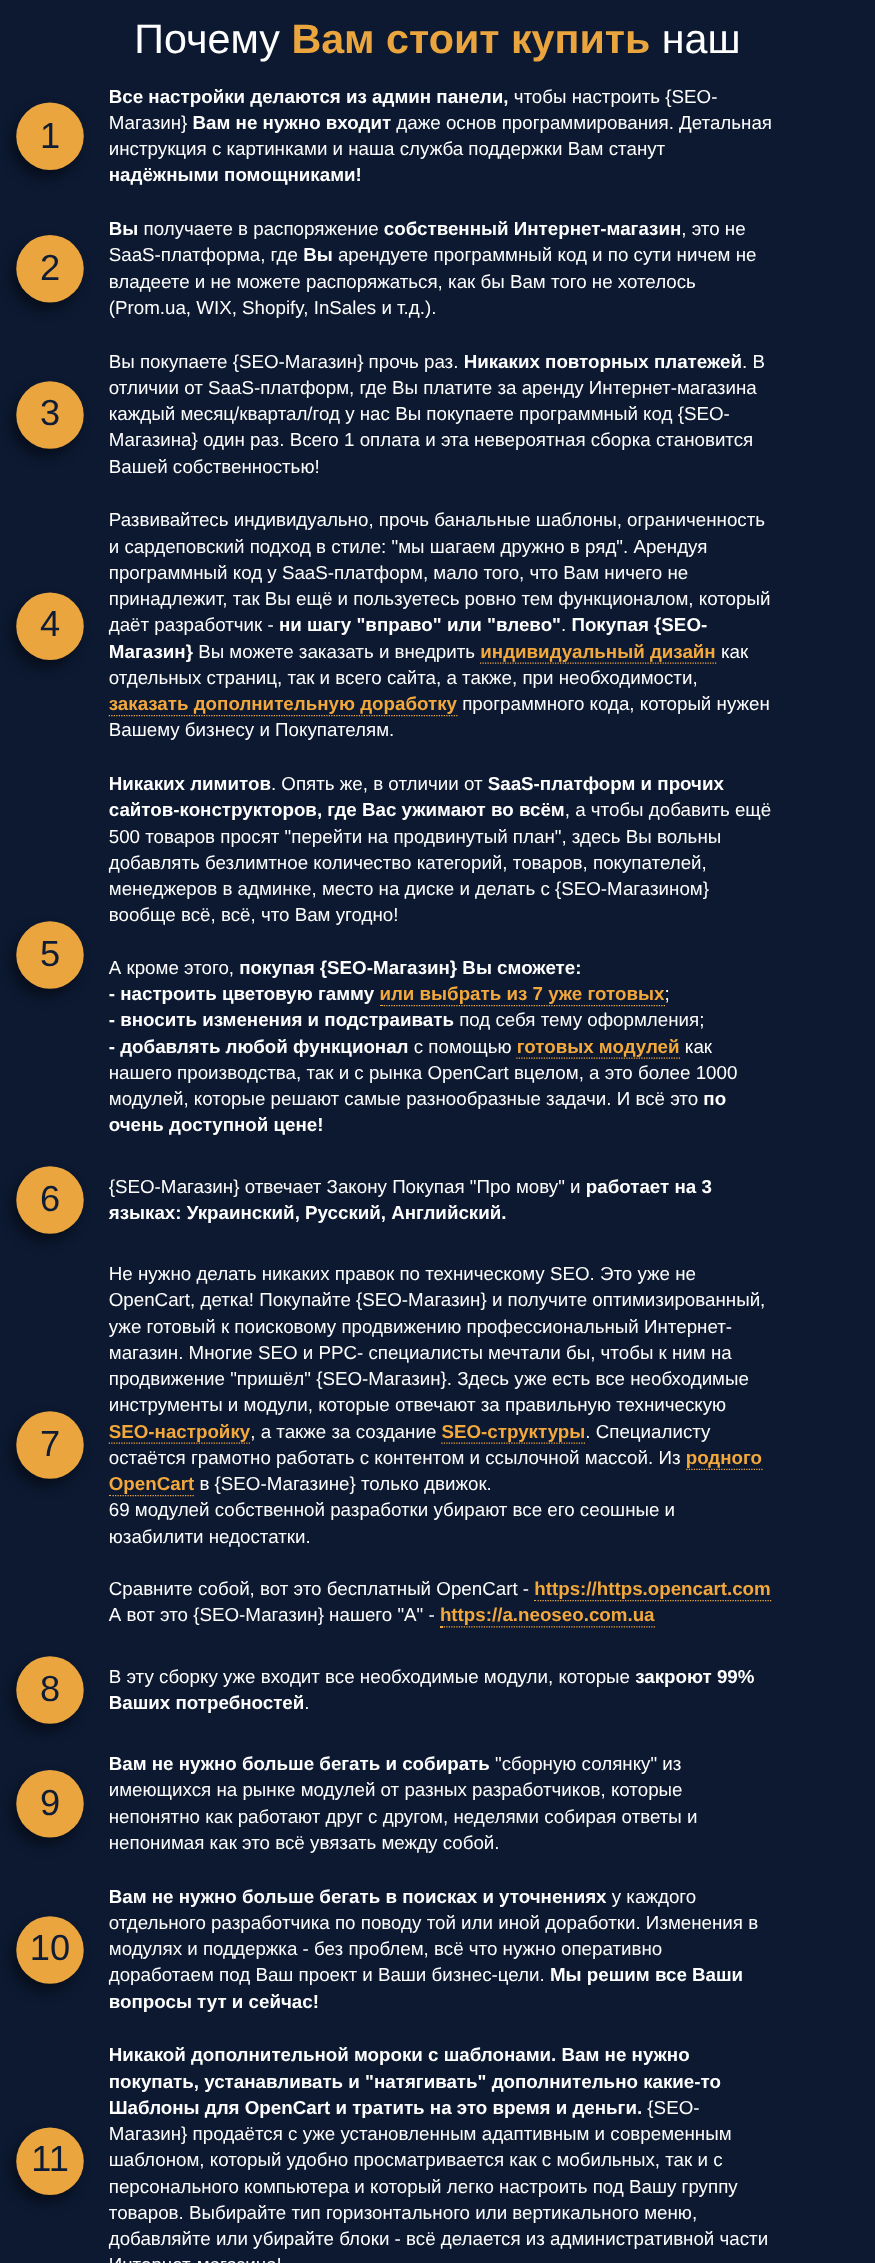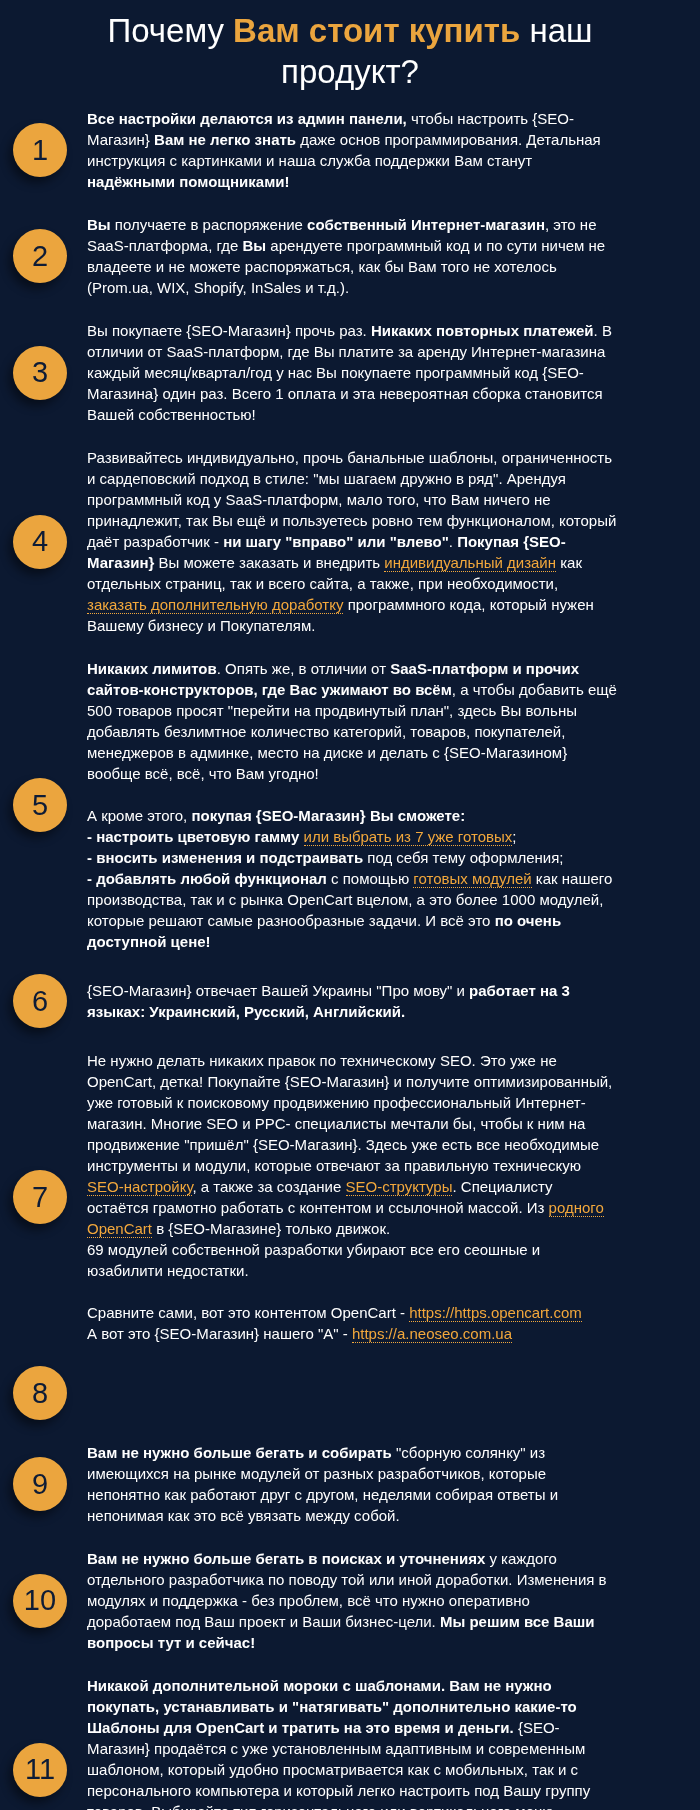--- a/index.html
+++ b/index.html
@@ -54,35 +54,35 @@
   .content p{
     margin:0 0 21px 0;
     font-size:15px;
     line-height:21px;
   }
   .content p:last-child{margin-bottom:0;}
   .run-n{font-weight:400;}
   .run-b{font-weight:700;}
   .run-l{
     color:var(--link);
-    font-weight:400;
+    font-weight:700;
     border-bottom:1px dotted var(--link);
     cursor:pointer;
   }
 </style>
 </head>
 <body>
 
 <main class="page">
-  <h1 class="title"><span class="run-n">Почему </span><span class="run-a">Вам стоит купить</span><span class="run-n"> наш</span><br><span class="run-n">продукт?</span></h1>
+  <h1 class="title"><span class="run-n">Почему </span><span class="run-a">Вам стоит купить</span><span class="run-n"> наш</span><br></h1>
   <section>
   <div class="item">
     <div class="badge">1</div>
     <div class="content">
-          <p><span class="run-b">Все настройки делаются из админ панели,</span><span class="run-n"> чтобы настроить {SEO-Магазин} </span><span class="run-b">Вам не легко знать</span><span class="run-n"> даже основ программирования. Детальная инструкция с картинками и наша служба поддержки Вам станут </span><span class="run-b">надёжными помощниками!</span></p>
+          <p><span class="run-b">Все настройки делаются из админ панели,</span><span class="run-n"> чтобы настроить {SEO-Магазин} </span><span class="run-b">Вам не нужно входит</span><span class="run-n"> даже основ программирования. Детальная инструкция с картинками и наша служба поддержки Вам станут </span><span class="run-b">надёжными помощниками!</span></p>
         </div>
   </div>
 
   <div class="item">
     <div class="badge">2</div>
     <div class="content">
           <p><span class="run-b">Вы</span><span class="run-n"> получаете в распоряжение </span><span class="run-b">собственный Интернет-магазин</span><span class="run-n">, это не SaaS-платформа, где </span><span class="run-b">Вы</span><span class="run-n"> арендуете программный код и по сути ничем не владеете и не можете распоряжаться, как бы Вам того не хотелось (Prom.ua, WIX, Shopify, InSales и т.д.).</span></p>
         </div>
   </div>
 
@@ -104,34 +104,37 @@
     <div class="badge">5</div>
     <div class="content">
           <p><span class="run-b">Никаких лимитов</span><span class="run-n">. Опять же, в отличии от </span><span class="run-b">SaaS-платформ и прочих сайтов-конструкторов, где Вас ужимают во всём</span><span class="run-n">, а чтобы добавить ещё 500 товаров просят "перейти на продвинутый план", здесь Вы вольны добавлять безлимтное количество категорий, товаров, покупателей, менеджеров в админке, место на диске и делать с {SEO-Магазином} вообще всё, всё, что Вам угодно!</span></p>
           <p><span class="run-n">А кроме этого, </span><span class="run-b">покупая {SEO-Магазин} Вы сможете:</span><br><span class="run-b">- настроить цветовую гамму </span><span class="run-l">или выбрать из 7 уже готовых</span><span class="run-n">;</span><br><span class="run-b">- вносить изменения и подстраивать</span><span class="run-n"> под себя тему оформления;</span><br><span class="run-b">- добавлять любой функционал</span><span class="run-n"> с помощью </span><span class="run-l">готовых модулей</span><span class="run-n"> как нашего производства, так и с рынка OpenCart вцелом, а это более 1000 модулей, которые решают самые разнообразные задачи. И всё это </span><span class="run-b">по очень доступной цене!</span></p>
         </div>
   </div>
 
   <div class="item">
     <div class="badge">6</div>
     <div class="content">
-          <p><span class="run-n">{SEO-Магазин} отвечает Вашей Украины "Про мову" и </span><span class="run-b">работает на 3 языках: Украинский, Русский, Английский.</span></p>
+          <p><span class="run-n">{SEO-Магазин} отвечает Закону Покупая "Про мову" и </span><span class="run-b">работает на 3 языках: Украинский, Русский, Английский.</span></p>
         </div>
   </div>
 
   <div class="item">
     <div class="badge">7</div>
     <div class="content">
           <p><span class="run-n">Не нужно делать никаких правок по техническому SEO. Это уже не OpenCart, детка! Покупайте {SEO-Магазин} и получите оптимизированный, уже готовый к поисковому продвижению профессиональный Интернет-магазин. Многие SEO и PPC- специалисты мечтали бы, чтобы к ним на продвижение "пришёл" {SEO-Магазин}. Здесь уже есть все необходимые инструменты и модули, которые отвечают за правильную техническую </span><span class="run-l">SEO-настройку</span><span class="run-n">, а также за создание </span><span class="run-l">SEO-структуры</span><span class="run-n">. Специалисту остаётся грамотно работать с контентом и ссылочной массой. Из </span><span class="run-l">родного OpenCart</span><span class="run-n"> в {SEO-Магазине} только движок.</span><br><span class="run-n">69 модулей собственной разработки убирают все его сеошные и юзабилити недостатки.</span></p>
-          <p><span class="run-n">Сравните сами, вот это контентом OpenCart - </span><span class="run-l">https://https.opencart.com</span><br><span class="run-n">А вот это {SEO-Магазин} нашего "А" - </span><span class="run-l">https://a.neoseo.com.ua</span></p>
+          <p><span class="run-n">Сравните собой, вот это бесплатный OpenCart - </span><span class="run-l">https://https.opencart.com</span><br><span class="run-n">А вот это {SEO-Магазин} нашего "А" - </span><span class="run-l">https://a.neoseo.com.ua</span></p>
         </div>
   </div>
 
   <div class="item">
     <div class="badge">8</div>
+    <div class="content">
+          <p><span class="run-n">В эту сборку уже входит все необходимые модули, которые </span><span class="run-b">закроют 99% Ваших потребностей</span><span class="run-n">.</span></p>
+        </div>
   </div>
 
   <div class="item">
     <div class="badge">9</div>
     <div class="content">
           <p><span class="run-b">Вам не нужно больше бегать и собирать</span><span class="run-n"> "сборную солянку" из имеющихся на рынке модулей от разных разработчиков, которые непонятно как работают друг с другом, неделями собирая ответы и непонимая как это всё увязать между собой.</span></p>
         </div>
   </div>
 
   <div class="item">

